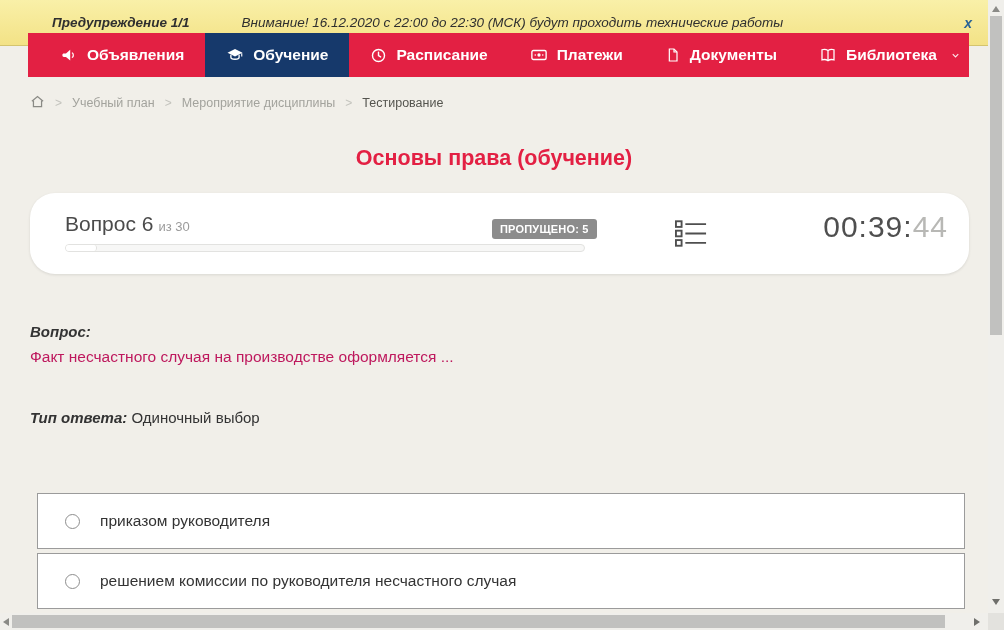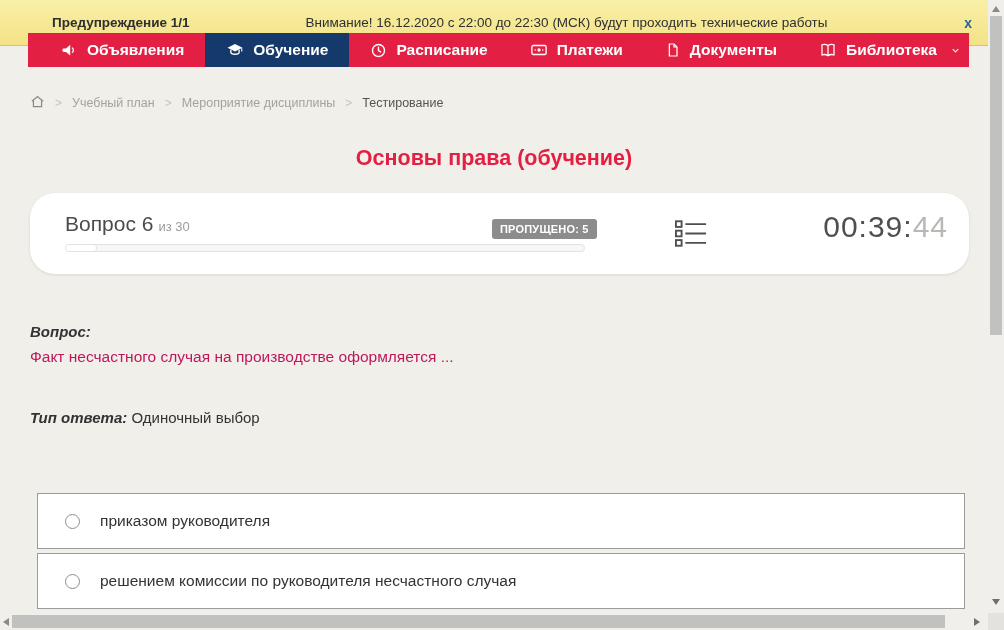--- a/index.html
+++ b/index.html
@@ -11,32 +11,32 @@
     color: #3a3a3a;
   }
   .content { position: absolute; left: 0; top: 0; width: 988px; height: 613px; }
 
   
   .warnbar {
     position: absolute; left: 0; top: 0; width: 988px; height: 46px;
     background: linear-gradient(#f9f0a8, var(--warn, #f3e286));
     border-bottom: 1px solid #d4c46e;
     display: flex; align-items: center;
-    font-size: 13.5px; color: #2f2f2f;
+    font-size: 13.5px; color: #2f2f2f; font-style: italic;
   }
   .warn-label { font-weight: bold; margin-left: 52px; white-space: nowrap; }
-  .warn-msg { margin-left: 116px; white-space: nowrap; }
+  .warn-msg { margin-left: 52px; white-space: nowrap; }
   .warn-close {
     margin-left: auto; margin-right: 16px;
     color: #2a6496; font-weight: bold; font-size: 14px; cursor: pointer;
   }
 
   
   .topnav {
-    position: absolute; left: 28px; top: 33px; width: 941px; height: 34px;
+    position: absolute; left: 28px; top: 33px; width: 941px; height: 44px;
     background: var(--accent, #e32043);
     display: flex; align-items: stretch;
   }
   .nav-item {
     display: flex; align-items: center; gap: 9px;
     padding: 0 21px; color: #fff; font-weight: bold; font-size: 15.5px;
     cursor: pointer; white-space: nowrap; text-decoration: none;
   }
   .nav-item:first-child { margin-left: 12px; }
   .nav-item.active { background: var(--navy, #16396b); }

